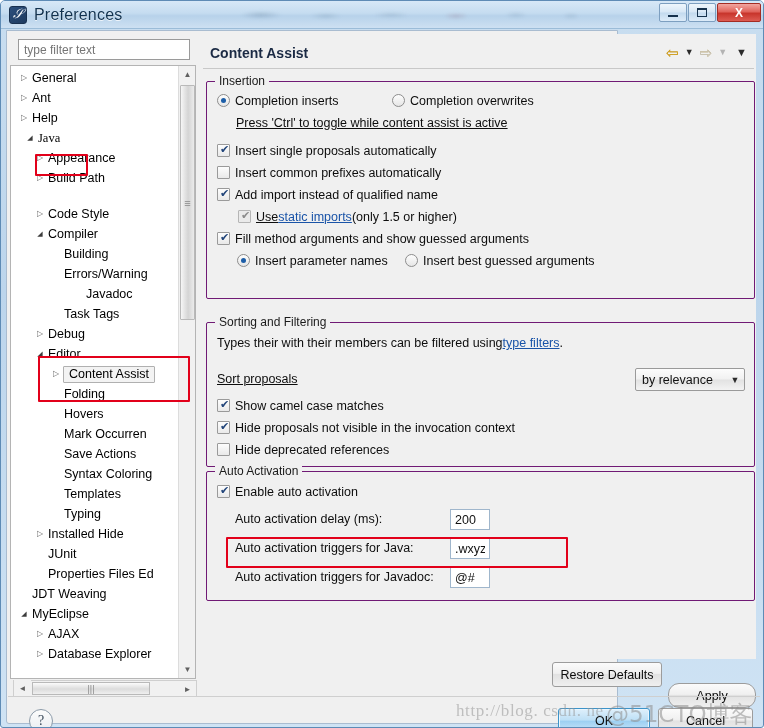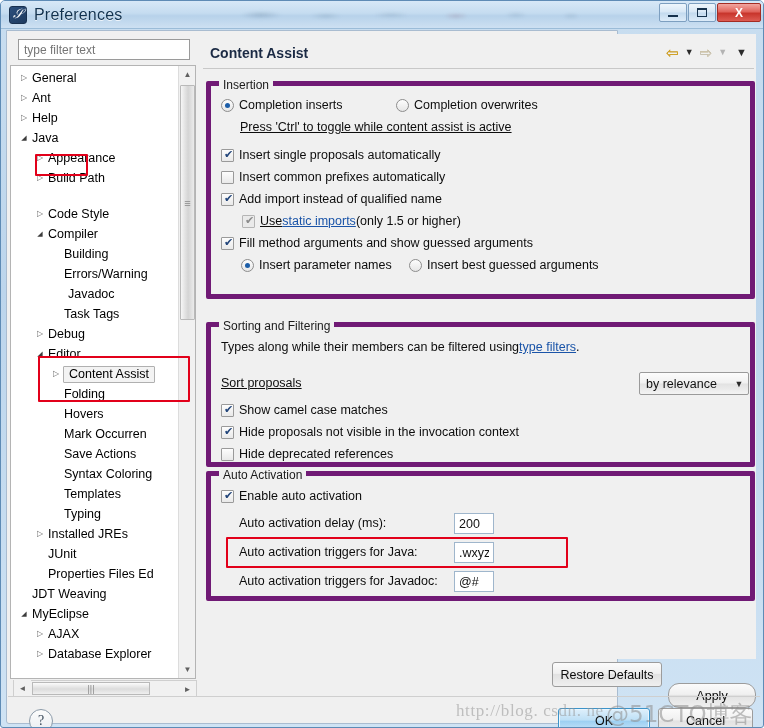--- a/index.html
+++ b/index.html
@@ -202,34 +202,34 @@
   .nav-caret {
     font-size: 9px; color: #2b2b2b; line-height: 1;
     padding: 0 3px;
   }
   .nav-caret.dim { color: #b3b3b3; }
   .nav-caret.big { font-size: 11px; }
 
   
   .group {
     position: absolute;
-    border: 5px solid #701a75;
+    border: 1px solid #701a75;
     border-radius: 2px;
     padding-left: 28px;
   }
   .group-title {
     position: absolute; top: -8px; left: 8px;
     background: #f0f0f0; padding: 0 4px;
     font-size: 12px; color: #1a1a1a;
   }
   #grp-insertion  { left: 5px;  top: 47px;  width: 549px; height: 218px; }
   #grp-sorting    { left: 5px;  top: 288px; width: 549px; height: 145px; }
   #grp-autoact    { left: 5px;  top: 437px; width: 549px; height: 130px; }
 
-  .row { position: absolute; display: flex; align-items: center; font-size: 12.5px; color: #0d0d0d; }
+  .row { position: absolute; display: flex; font-size: 12.5px; color: #0d0d0d; }
 
   
   .cb {
     width: 13px; height: 13px; flex: 0 0 13px;
     border: 1px solid #9a9a9a;
     background: linear-gradient(to bottom, #fdfdfd, #e9e9e9);
     margin-right: 5px; position: relative; border-radius: 1px;
   }
   .cb.checked::after {
     content: "✔"; position: absolute;
@@ -357,21 +357,21 @@
               <span class="tree-label">General</span>
             </div>
             <div class="tree-row" style="padding-left: 6px;">
               <span class="arrow collapsed"></span>
               <span class="tree-label">Ant</span>
             </div>
             <div class="tree-row" style="padding-left: 6px;">
               <span class="arrow collapsed"></span>
               <span class="tree-label">Help</span>
             </div>
-            <div class="tree-row" style="padding-left: 6px;">
+            <div class="tree-row" style="padding-left: 12px; font-family: Liberation Serif, serif;">
               <span class="arrow expanded"></span>
               <span class="tree-label">Java</span>
             </div>
             <div class="tree-row" style="padding-left: 22px;">
               <span class="arrow collapsed"></span>
               <span class="tree-label">Appearance</span>
             </div>
             <div class="tree-row" style="padding-left: 22px;">
               <span class="arrow collapsed"></span>
               <span class="tree-label">Build Path</span>
@@ -385,21 +385,21 @@
               <span class="tree-label">Compiler</span>
             </div>
             <div class="tree-row" style="padding-left: 38px;">
               <span class="arrow"></span>
               <span class="tree-label">Building</span>
             </div>
             <div class="tree-row" style="padding-left: 38px;">
               <span class="arrow"></span>
               <span class="tree-label">Errors/Warning</span>
             </div>
-            <div class="tree-row" style="padding-left: 42px;">
+            <div class="tree-row" style="padding-left: 60px;">
               <span class="arrow"></span>
               <span class="tree-label">Javadoc</span>
             </div>
             <div class="tree-row" style="padding-left: 38px;">
               <span class="arrow"></span>
               <span class="tree-label">Task Tags</span>
             </div>
             <div class="tree-row" style="padding-left: 22px;">
               <span class="arrow collapsed"></span>
               <span class="tree-label">Debug</span>
@@ -435,21 +435,21 @@
             <div class="tree-row" style="padding-left: 38px;">
               <span class="arrow"></span>
               <span class="tree-label">Templates</span>
             </div>
             <div class="tree-row" style="padding-left: 38px;">
               <span class="arrow"></span>
               <span class="tree-label">Typing</span>
             </div>
             <div class="tree-row" style="padding-left: 22px;">
               <span class="arrow collapsed"></span>
-              <span class="tree-label">Installed JREs</span>
+              <span class="tree-label">Installed Hide</span>
             </div>
             <div class="tree-row" style="padding-left: 22px;">
               <span class="arrow"></span>
               <span class="tree-label">JUnit</span>
             </div>
             <div class="tree-row" style="padding-left: 22px;">
               <span class="arrow"></span>
               <span class="tree-label">Properties Files Ed</span>
             </div>
             <div class="tree-row" style="padding-left: 6px;">
@@ -547,21 +547,21 @@
         <div class="row" style="left:198px; top:172px;">
           <span class="rb"></span>
           <span>Insert best guessed arguments</span>
         </div>
       </div>
 
       <div class="group" id="grp-sorting">
         <span class="group-title">Sorting and Filtering</span>
 
         <div class="row" style="left:10px; top:13px;">
-          <span>Types along while their members can be filtered using </span>
+          <span>Types their with their members can be filtered using </span>
           <span class="link">type filters</span>
           <span>.</span>
         </div>
 
         <div class="row" style="left:10px; top:49px;">
           <span class="ul">Sort proposals</span>
         </div>
         <div id="sort-combo">
           <span class="cmb-text">by relevance</span>
           <span class="cmb-caret">▼</span>

